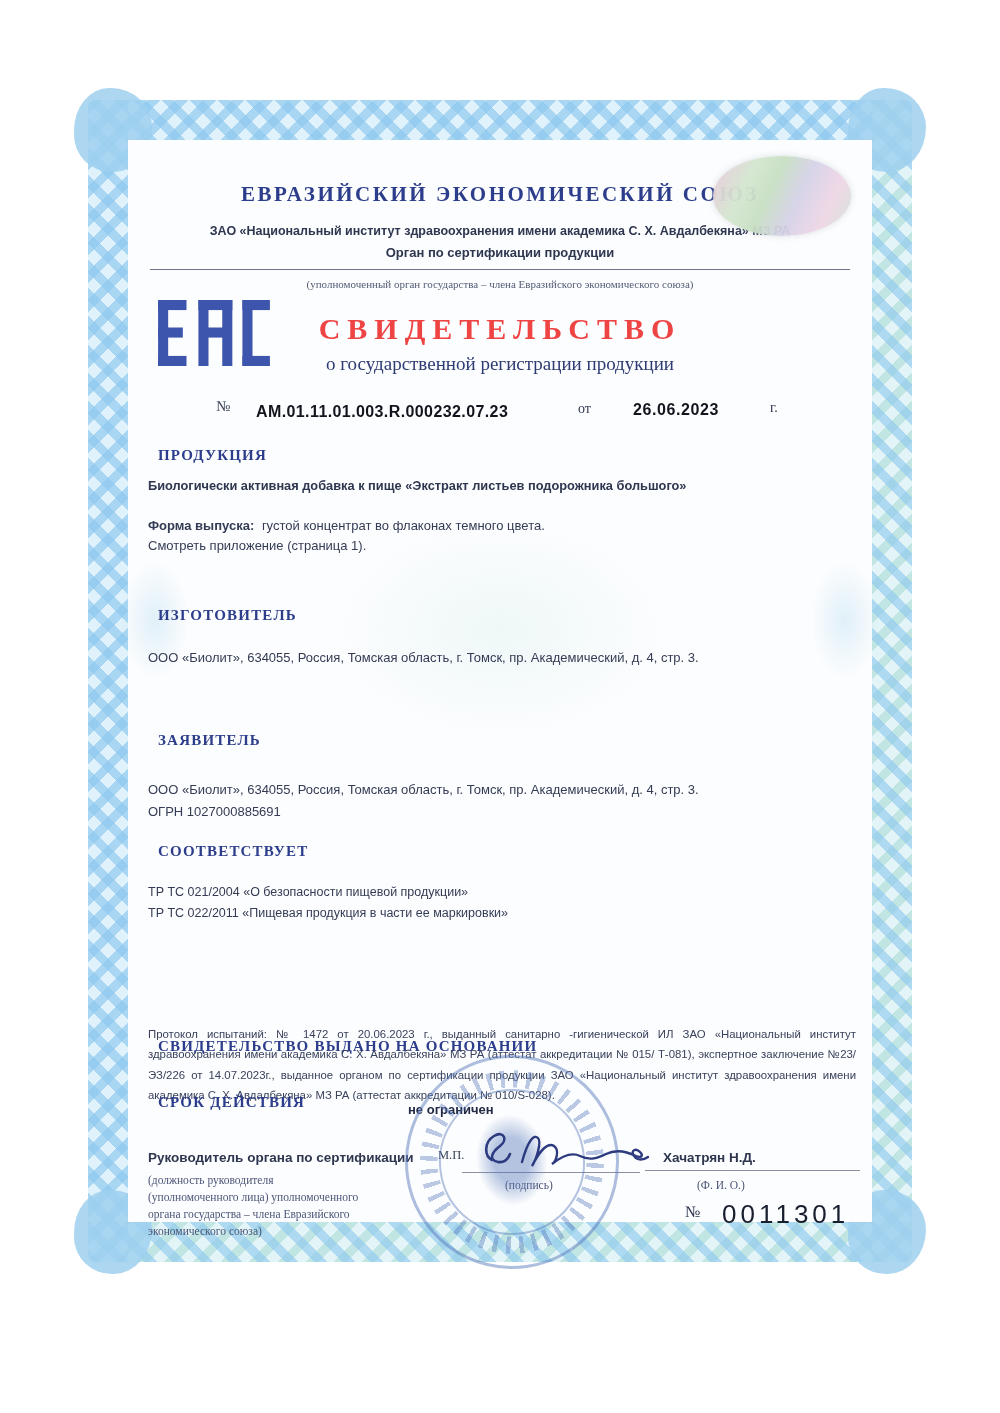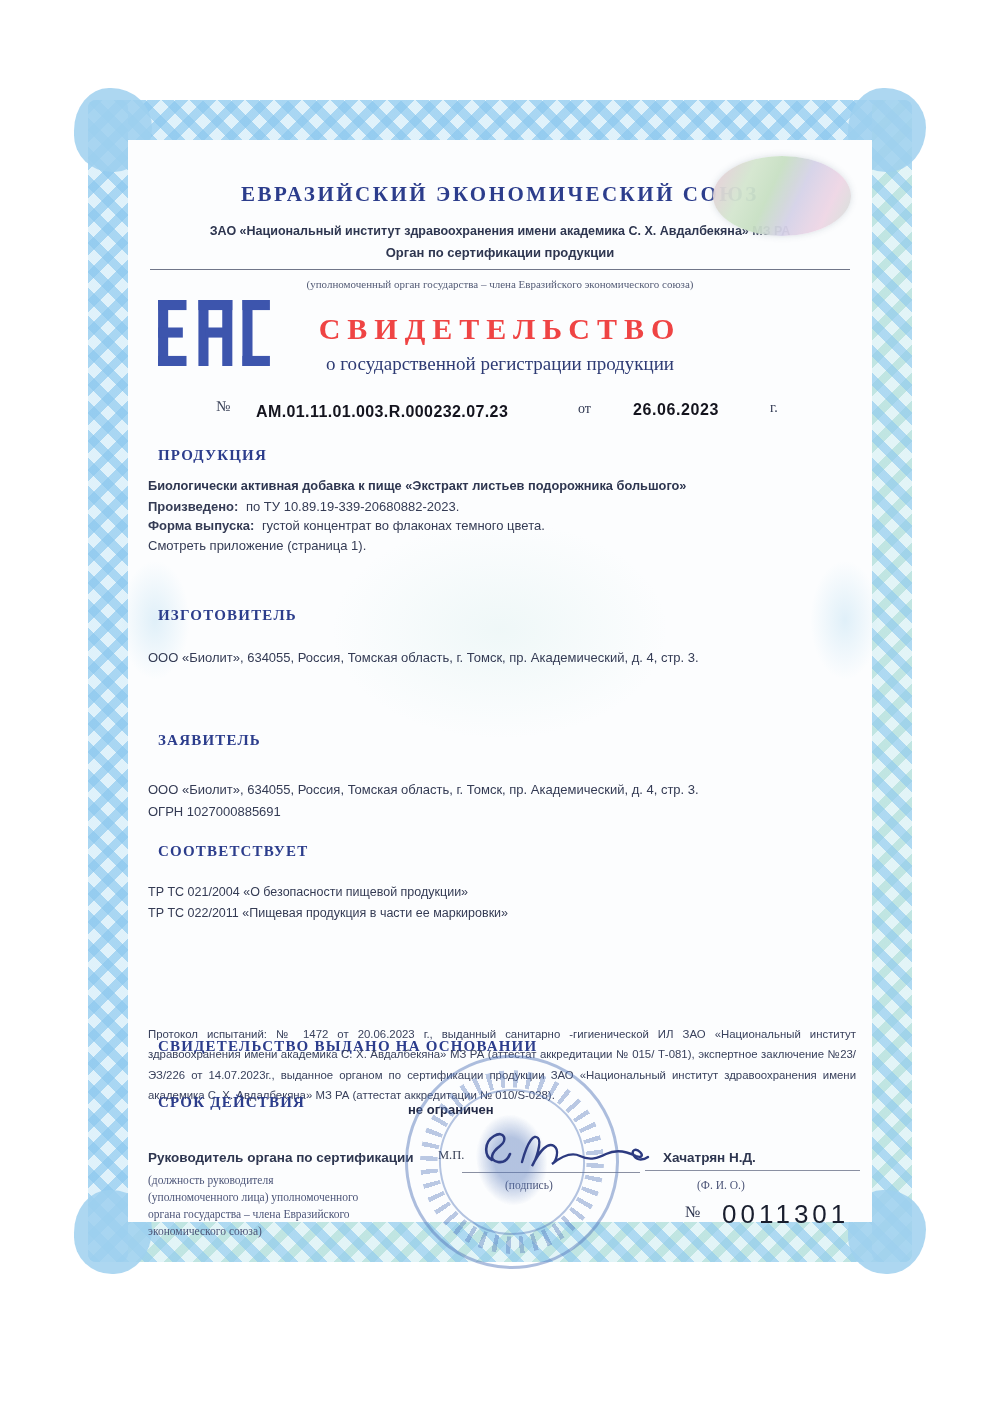--- a/index.html
+++ b/index.html
@@ -106,24 +106,20 @@
   <div class="abs ctr serif" style="left:250px;top:353px;width:500px;font-size:19px;color:#2e3b74;">о государственной регистрации продукции</div>
 
   <div class="abs serif" style="left:216px;top:398px;font-size:15px;color:#3a4258;">№</div>
   <div class="abs b" style="left:256px;top:403px;font-size:16px;color:#14141e;letter-spacing:.4px;text-align:center;">АМ.01.11.01.003.R.000232.07.23</div>
   <div class="abs serif" style="left:578px;top:401px;font-size:14px;color:#2e3650;">от</div>
   <div class="abs b" style="left:633px;top:401px;font-size:16px;color:#14141e;letter-spacing:.6px;">26.06.2023</div>
   <div class="abs serif" style="left:770px;top:400px;font-size:14px;color:#2e3650;">г.</div>
 
   <div class="abs sec-head" style="left:158px;top:447px;">ПРОДУКЦИЯ</div>
   <div class="abs body-line b" style="left:148px;top:478px;width:710px;color:#2e3650;font-size:12.8px;">Биологически активная добавка к пище «Экстракт листьев подорожника большого»</div>
-  <div class="abs body-line" style="left:148px;top:499px;width:710px;">
-    <span class="lbl">Произведено:</span>
-    <span>по ТУ 10.89.19-339-20680882-2023.</span>
-  </div>
   <div class="abs body-line" style="left:148px;top:518px;width:710px;">
     <span class="lbl">Форма выпуска:</span>
     <span>густой концентрат во флаконах темного цвета.</span>
   </div>
   <div class="abs body-line" style="left:148px;top:538px;width:710px;">Смотреть приложение (страница 1).</div>
 
   <div class="abs sec-head" style="left:158px;top:607px;">ИЗГОТОВИТЕЛЬ</div>
   <div class="abs body-line" style="left:148px;top:650px;width:710px;">ООО «Биолит», 634055, Россия, Томская область, г. Томск, пр. Академический, д. 4, стр. 3.</div>
 
   <div class="abs sec-head" style="left:158px;top:732px;">ЗАЯВИТЕЛЬ</div>

